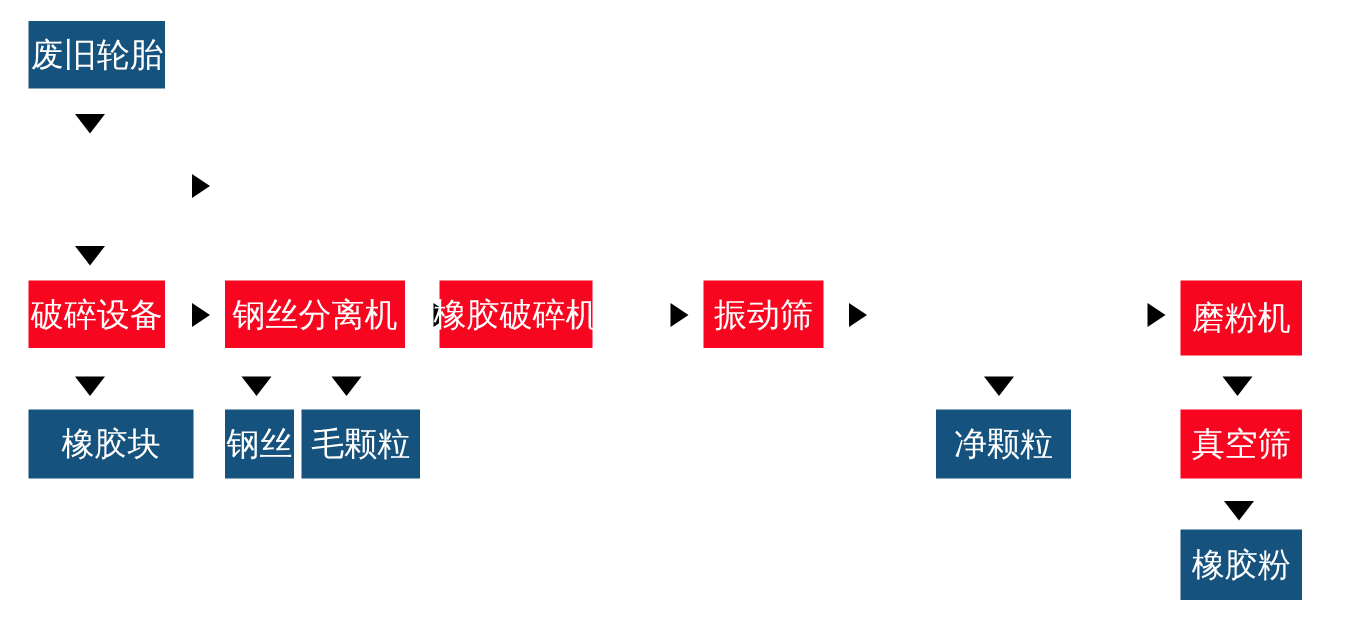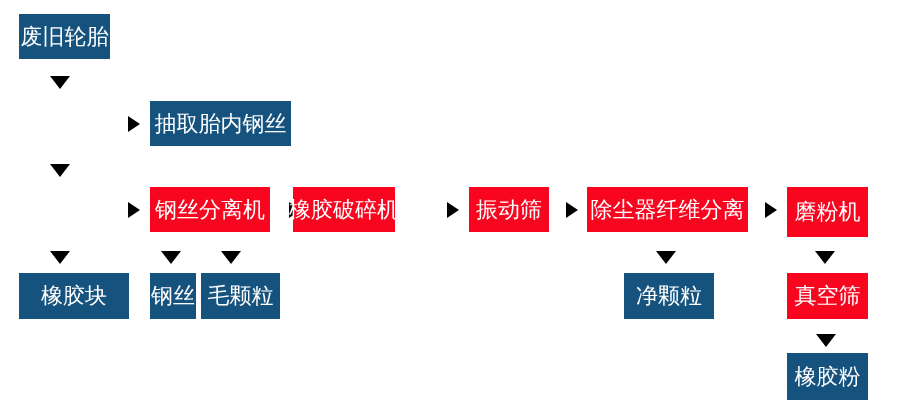--- a/index.html
+++ b/index.html
@@ -54,26 +54,26 @@
 
   <svg class="arrow" style="left:47px;top:64px" width="26" height="30" viewBox="0 0 26 30">
       <use href="#arr-down"></use>
     </svg>
 
 
   <svg class="arrow" style="left:115px;top:113px" width="30" height="22" viewBox="0 0 30 22">
       <use href="#arr-right"></use>
     </svg>
 
-  <div class="node blue" style="left:150px;top:101px;width:141px;height:45px">抽取胎内钢丝</div>
 
   <svg class="arrow" style="left:47px;top:152px" width="26" height="30" viewBox="0 0 26 30">
       <use href="#arr-down"></use>
     </svg>
 
+  <div class="node red" style="left:19px;top:187px;width:91px;height:45px">破碎设备</div>
 
   <svg class="arrow" style="left:115px;top:199px" width="30" height="22" viewBox="0 0 30 22">
       <use href="#arr-right"></use>
     </svg>
 
   <div class="node red" style="left:150px;top:187px;width:120px;height:45px">钢丝分离机</div>
 
   <svg class="arrow" style="left:276px;top:199px" width="30" height="22" viewBox="0 0 30 22">
       <use href="#arr-right"></use>
     </svg>
@@ -83,21 +83,20 @@
   <svg class="arrow" style="left:434px;top:199px" width="30" height="22" viewBox="0 0 30 22">
       <use href="#arr-right"></use>
     </svg>
 
   <div class="node red" style="left:469px;top:187px;width:80px;height:45px">振动筛</div>
 
   <svg class="arrow" style="left:553px;top:199px" width="30" height="22" viewBox="0 0 30 22">
       <use href="#arr-right"></use>
     </svg>
 
-  <div class="node red" style="left:587px;top:187px;width:161px;height:45px">除尘器纤维分离</div>
 
   <svg class="arrow" style="left:752px;top:199px" width="30" height="22" viewBox="0 0 30 22">
       <use href="#arr-right"></use>
     </svg>
 
   <div class="node red" style="left:787px;top:187px;width:81px;height:50px">磨粉机</div>
 
   <svg class="arrow" style="left:47px;top:239px" width="26" height="30" viewBox="0 0 26 30">
       <use href="#arr-down"></use>
     </svg>

